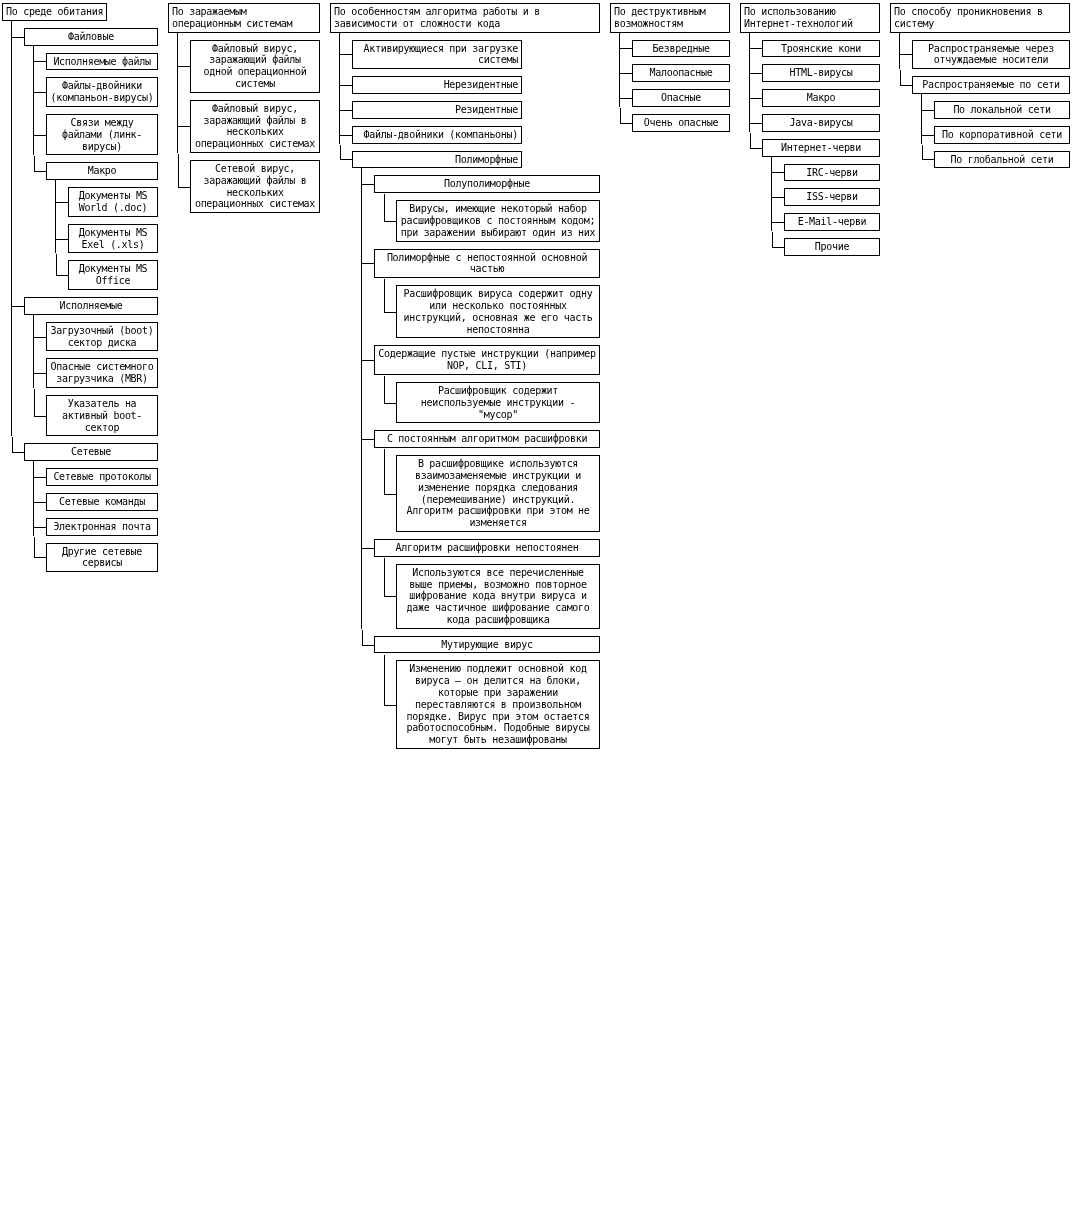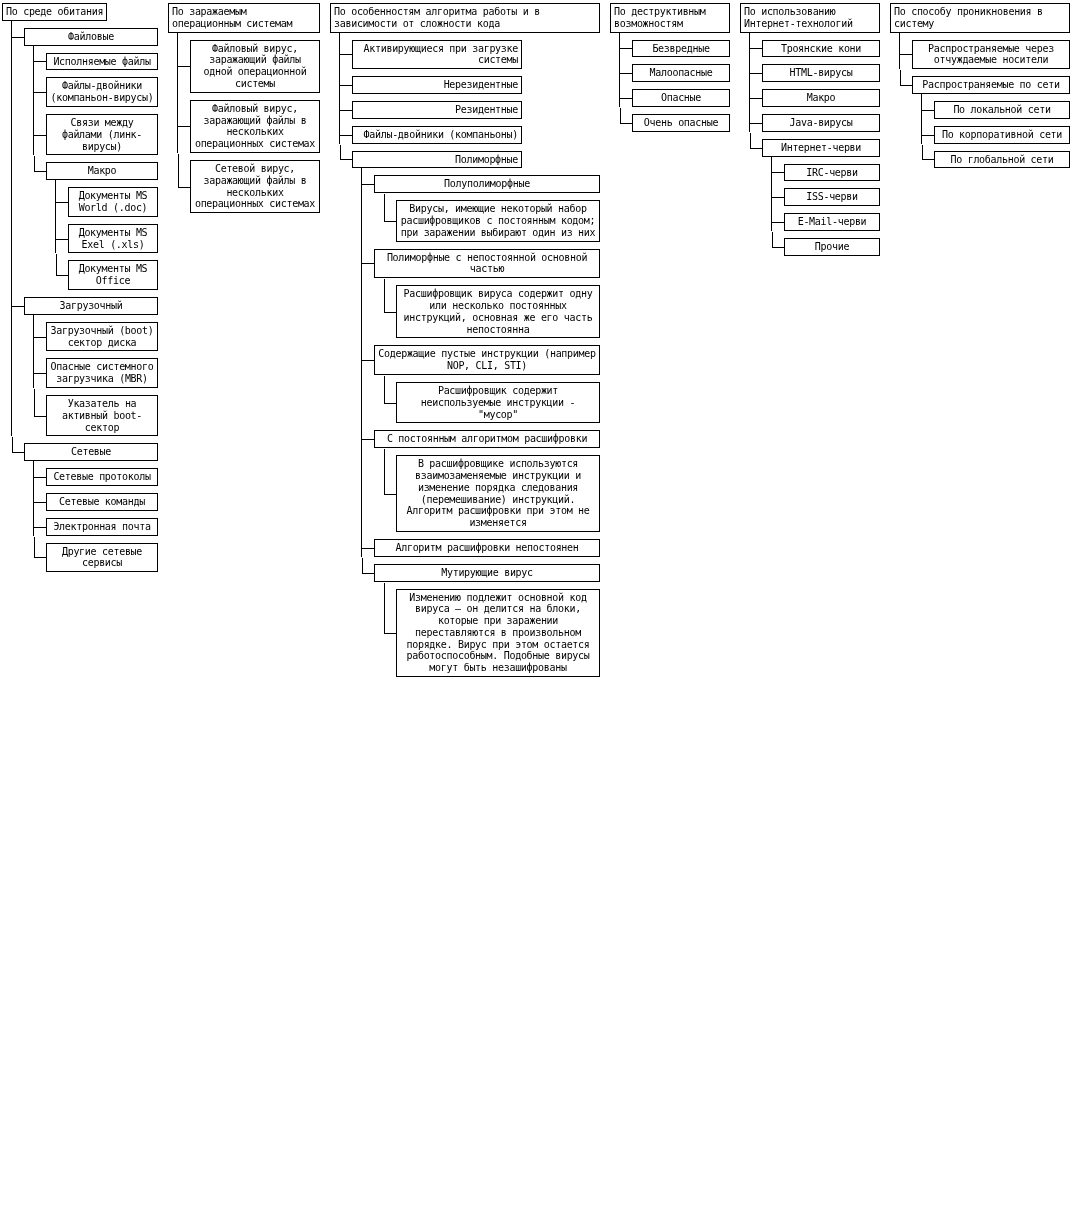--- a/index.html
+++ b/index.html
@@ -86,21 +86,21 @@
                   </div>
                 <div class="tnode">
                     <div class="tbox">Документы MS Office</div>
                   </div>
               </div>
             </div>
           </div>
         </div>
 
         <div class="tnode">
-          <div class="tbox">Загрузочный</div>
+          <div class="tbox">Исполняемые</div>
           <div class="tchildren">
             <div class="tnode">
                 <div class="tbox">Загрузочный (boot) сектор диска</div>
               </div>
             <div class="tnode">
                 <div class="tbox">Опасные системного загрузчика (MBR)</div>
               </div>
             <div class="tnode">
                 <div class="tbox">Указатель на активный boot-сектор</div>
               </div>
@@ -198,20 +198,25 @@
               <div class="tbox">С постоянным алгоритмом расшифровки</div>
               <div class="tchildren">
                 <div class="tnode">
                     <div class="tbox">В расшифровщике используются взаимозаменяемые инструкции и изменение порядка следования (перемешивание) инструкций. Алгоритм расшифровки при этом не изменяется</div>
                   </div>
               </div>
             </div>
 
             <div class="tnode">
               <div class="tbox">Алгоритм расшифровки непостоянен</div>
+              <div class="tchildren">
+                <div class="tnode">
+                    <div class="tbox">Используются все перечисленные выше приемы, возможно повторное шифрование кода внутри вируса и даже частичное шифрование самого кода расшифровщика</div>
+                  </div>
+              </div>
             </div>
 
             <div class="tnode">
               <div class="tbox">Мутирующие вирус</div>
               <div class="tchildren">
                 <div class="tnode">
                     <div class="tbox">Изменению подлежит основной код вируса – он делится на блоки, которые при заражении переставляются в произвольном порядке. Вирус при этом остается работоспособным. Подобные вирусы могут быть незашифрованы</div>
                   </div>
               </div>
             </div>

